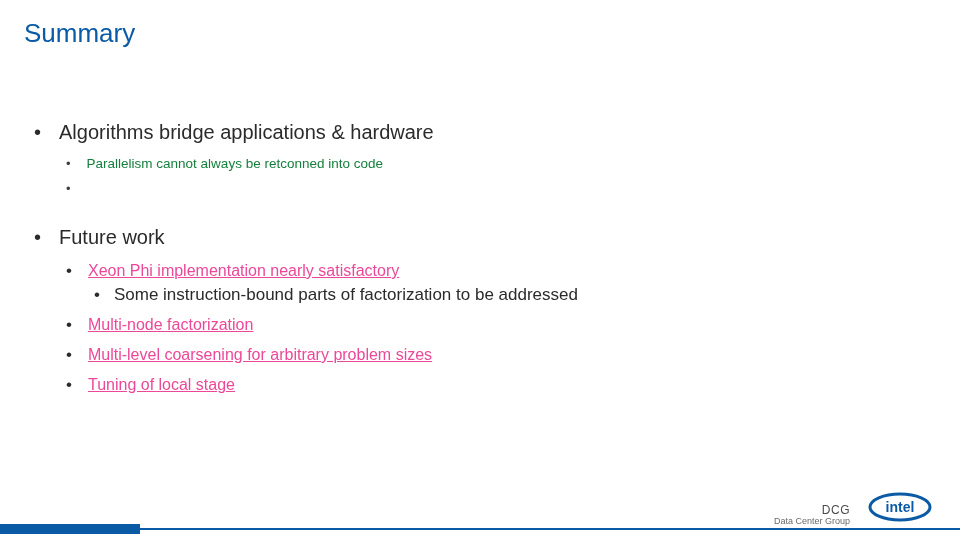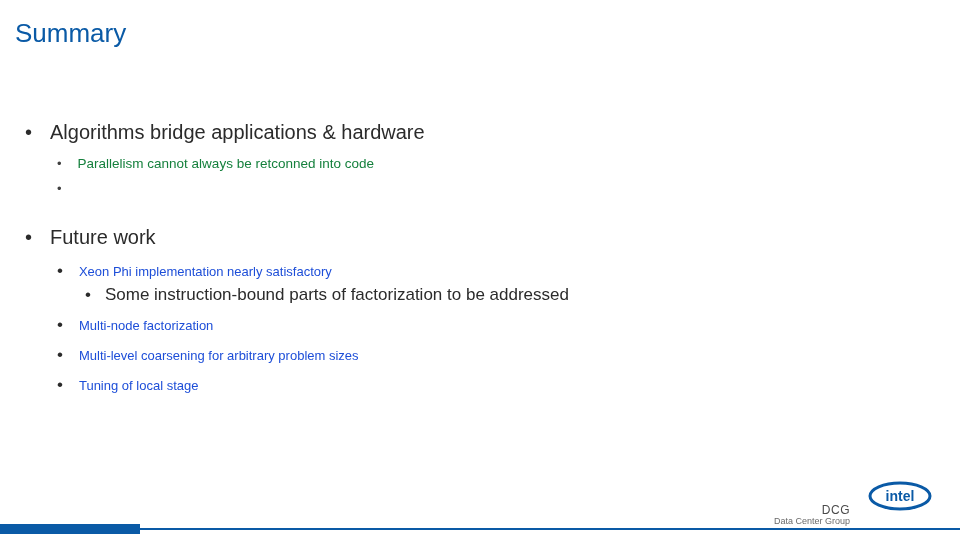--- a/index.html
+++ b/index.html
@@ -6,21 +6,21 @@
   html, body { width: 960px; height: 540px; overflow: hidden; }
   body {
     font-family: Arial, Helvetica, sans-serif;
     background: #ffffff;
     color: #404040;
     position: relative;
   }
   .slide {
     width: 960px;
     height: 540px;
-    padding: 18px 36px 0 15px;
+    padding: 18px 36px 0 24px;
     position: relative;
   }
   .title {
     font-size: 26px;
     font-weight: 400;
     color: #0a5aa6;
     margin-bottom: 72px;
   }
   ul { list-style: none; }
   .l1 { padding-left: 10px; }
@@ -29,21 +29,21 @@
   .l2 > li > .row,
   .l3 > li > .row { display: flex; align-items: baseline; }
   .dot { flex: 0 0 auto; margin-right: 18px; font-family: Arial; }
   .l1 > li > .row > .dot { font-size: 20px; color: #2b2b2b; }
   .l1 > li > .row > .txt { font-size: 20px; color: #2b2b2b; }
   .l2 { padding-left: 32px; margin-top: 12px; }
   .l2 > li { margin-bottom: 10px; }
   .l2.small > li > .row > .dot { font-size: 13px; color: #404040; margin-right: 16px; }
   .l2.small > li > .row > .txt { font-size: 13.5px; color: #15803d; }
   .l2.big > li > .row > .dot { font-size: 17px; color: #2b2b2b; margin-right: 16px; }
-  .l2.big > li > .row > .txt { font-size: 13px; color: #1d4ed8; }
+  .l2.big > li > .row > .txt { font-size: 16px; color: #ec4899; text-decoration: underline; }
   .l3 { padding-left: 28px; margin-top: 4px; }
   .l3 > li > .row > .dot { font-size: 17px; color: #2b2b2b; margin-right: 14px; }
   .l3 > li > .row > .txt { font-size: 17px; color: #2b2b2b; text-align: right; }
   .section-gap { height: 14px; }
 
   
   .footer {
     position: absolute;
     left: 0; right: 0; bottom: 0;
     height: 34px;
@@ -64,21 +64,21 @@
     position: absolute;
     right: 110px; bottom: 14px;
     text-align: right;
     line-height: 1.05;
     margin-top: 20px;
   }
   .dcg .acr { font-size: 12px; color: #4a4a4a; letter-spacing: 0.5px; display: block; }
   .dcg .full { font-size: 9px; color: #6a6a6a; display: block; }
   .logo {
     position: absolute;
-    right: 28px; bottom: 28px;
+    right: 28px; bottom: 17px;
     width: 64px; height: 32px;
   }
   .logo svg { width: 64px; height: 32px; display: block; }
 </style>
 </head>
 <body>
 
 <div class="slide">
 
   <div class="title">Summary</div>

